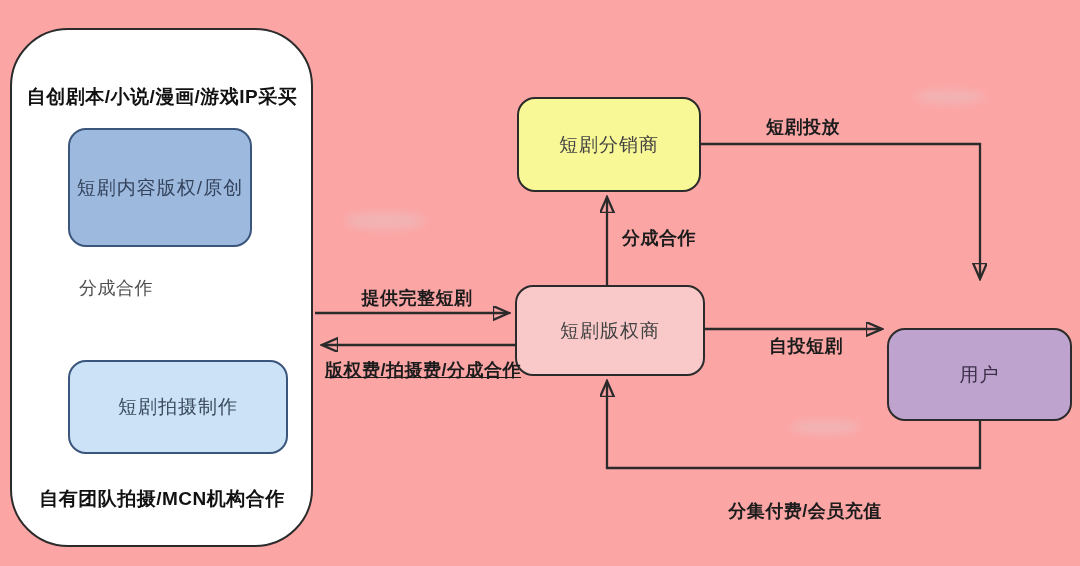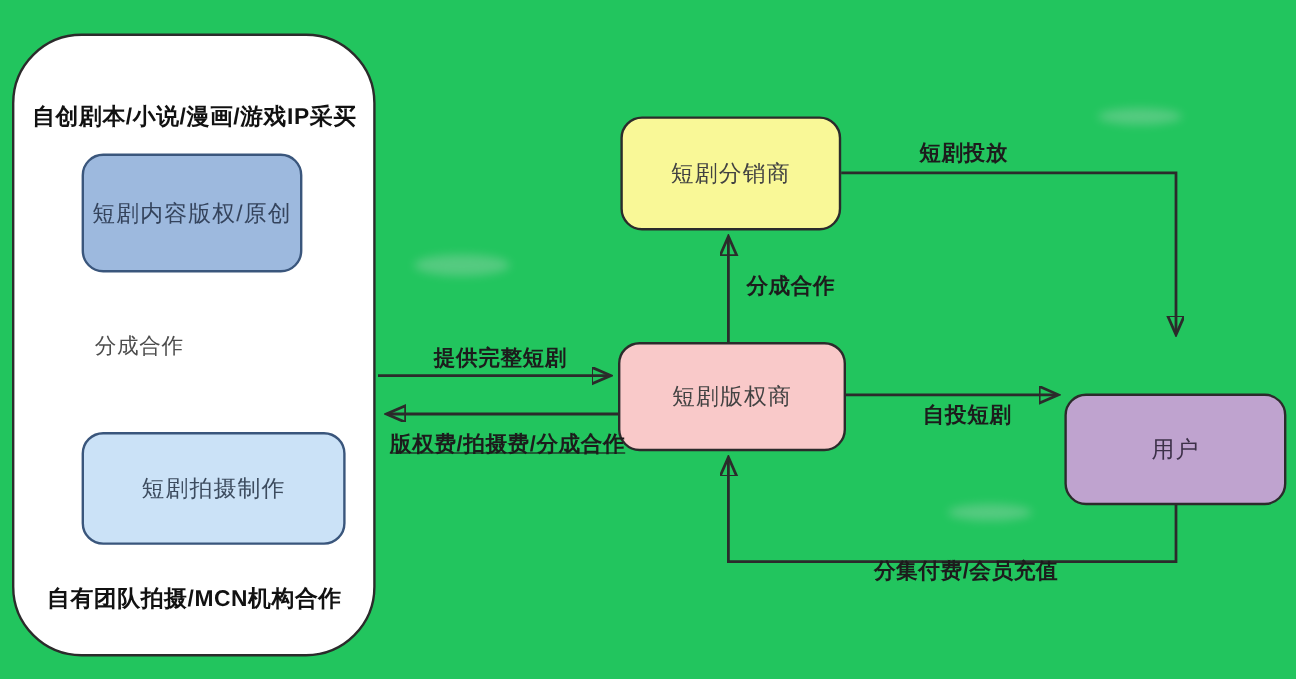--- a/index.html
+++ b/index.html
@@ -5,21 +5,21 @@
   html, body {
     margin: 0;
     padding: 0;
     background: #ffffff;
     font-family: "Liberation Sans", "DejaVu Sans", sans-serif;
   }
   .canvas {
     position: relative;
     width: 1080px;
     height: 566px;
-    background: #22c55e;
+    background: #fca5a5;
     overflow: hidden;
   }
   .smudge {
     position: absolute;
     background: #d9d9d9;
     opacity: 0.28;
     border-radius: 50%;
     filter: blur(4px);
   }
   svg.wires {
@@ -46,21 +46,21 @@
     display: flex;
     align-items: center;
     justify-content: center;
     border-radius: 18px;
     border: 2.3px solid var(--node_border, #2b2b2b);
     box-sizing: border-box;
     font-size: 19px;
     color: #424242;
     letter-spacing: 1px;
   }
-  .node.content-box  { left: 68px;  top: 128px; width: 184px; height: 99px;
+  .node.content-box  { left: 68px;  top: 128px; width: 184px; height: 119px;
                        background: var(--content_box_fill, #9db9de);
                        border-color: var(--content_box_border, #3a567c); color:#34435c; }
   .node.shoot-box    { left: 68px;  top: 360px; width: 220px; height: 94px;
                        background: var(--shoot_box_fill, #cbe2f7);
                        border-color: var(--shoot_box_border, #3a567c); color:#3c4b5e; }
   .node.distributor  { left: 517px; top: 97px;  width: 184px; height: 95px;
                        background: var(--distributor_fill, #f9f897); }
   .node.licensor     { left: 515px; top: 285px; width: 190px; height: 91px;
                        background: var(--licensor_fill, #f9c9c9); }
   .node.user         { left: 887px; top: 284px; width: 185px; height: 93px;
@@ -90,21 +90,21 @@
     font-weight: normal;
     color: #4d4d4d;
     font-size: 18px;
   }
   .lbl-provide-copyright { left: 70px;  top: 276px; width: 92px;  }
   .lbl-provide-full      { left: 342px; top: 286px; width: 150px; }
   .lbl-fees              { left: 316px; top: 358px; width: 214px; text-decoration: underline; }
   .lbl-share             { left: 614px; top: 226px; width: 90px;  }
   .lbl-delivery          { left: 753px; top: 115px; width: 100px; }
   .lbl-self              { left: 756px; top: 334px; width: 100px; }
-  .lbl-pay               { left: 712px; top: 464px; width: 186px; }
+  .lbl-pay               { left: 712px; top: 499px; width: 186px; }
 </style>
 </head>
 <body>
 
 <div class="canvas">
 
   <div class="smudge" style="left:345px; top:212px; width:80px; height:18px;"></div>
   <div class="smudge" style="left:205px; top:60px;  width:70px; height:14px;"></div>
   <div class="smudge" style="left:790px; top:420px; width:70px; height:14px;"></div>
   <div class="smudge" style="left:915px; top:90px;  width:70px; height:14px;"></div>

